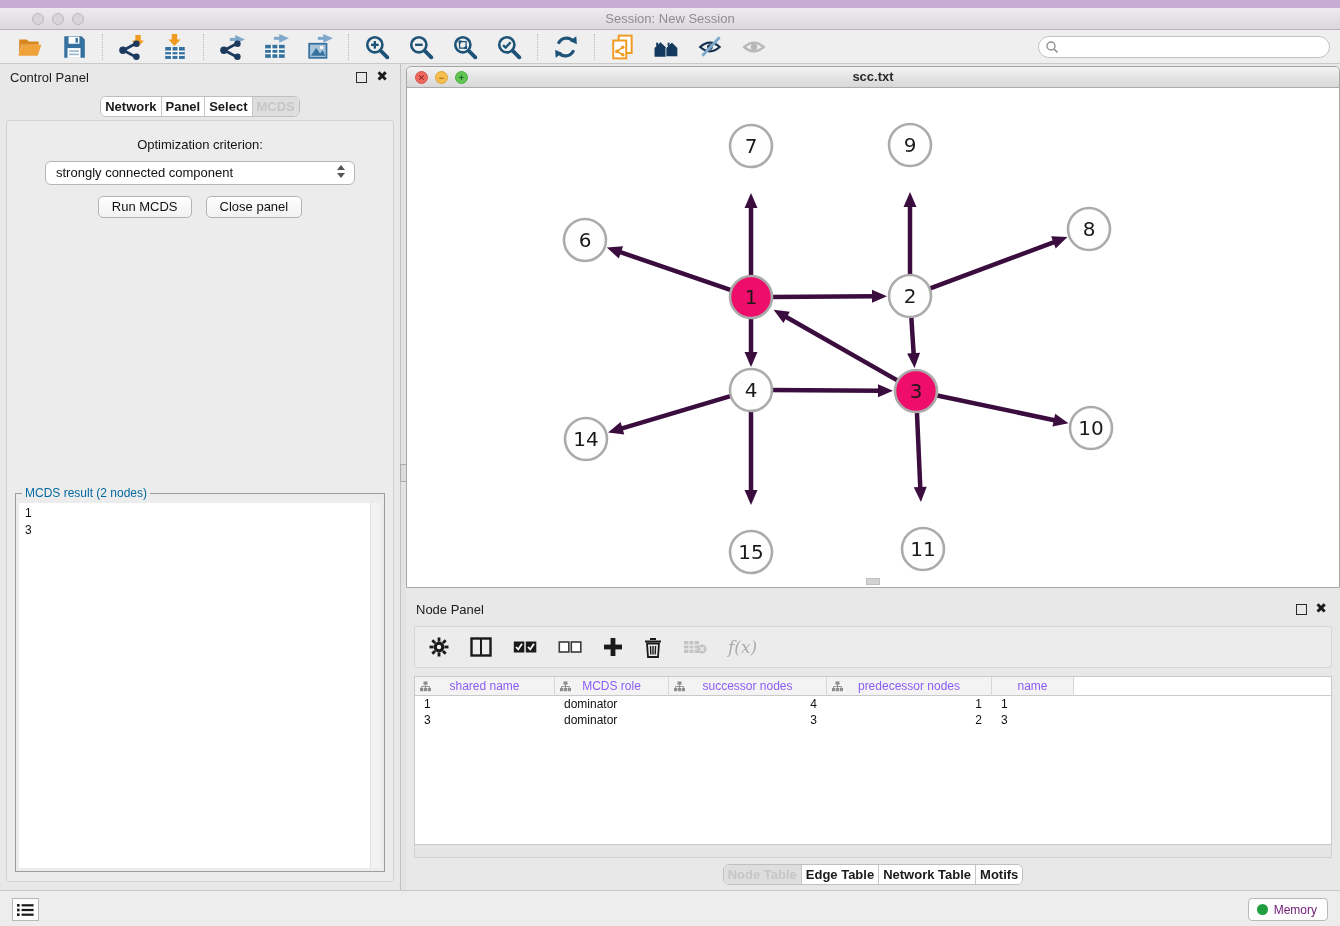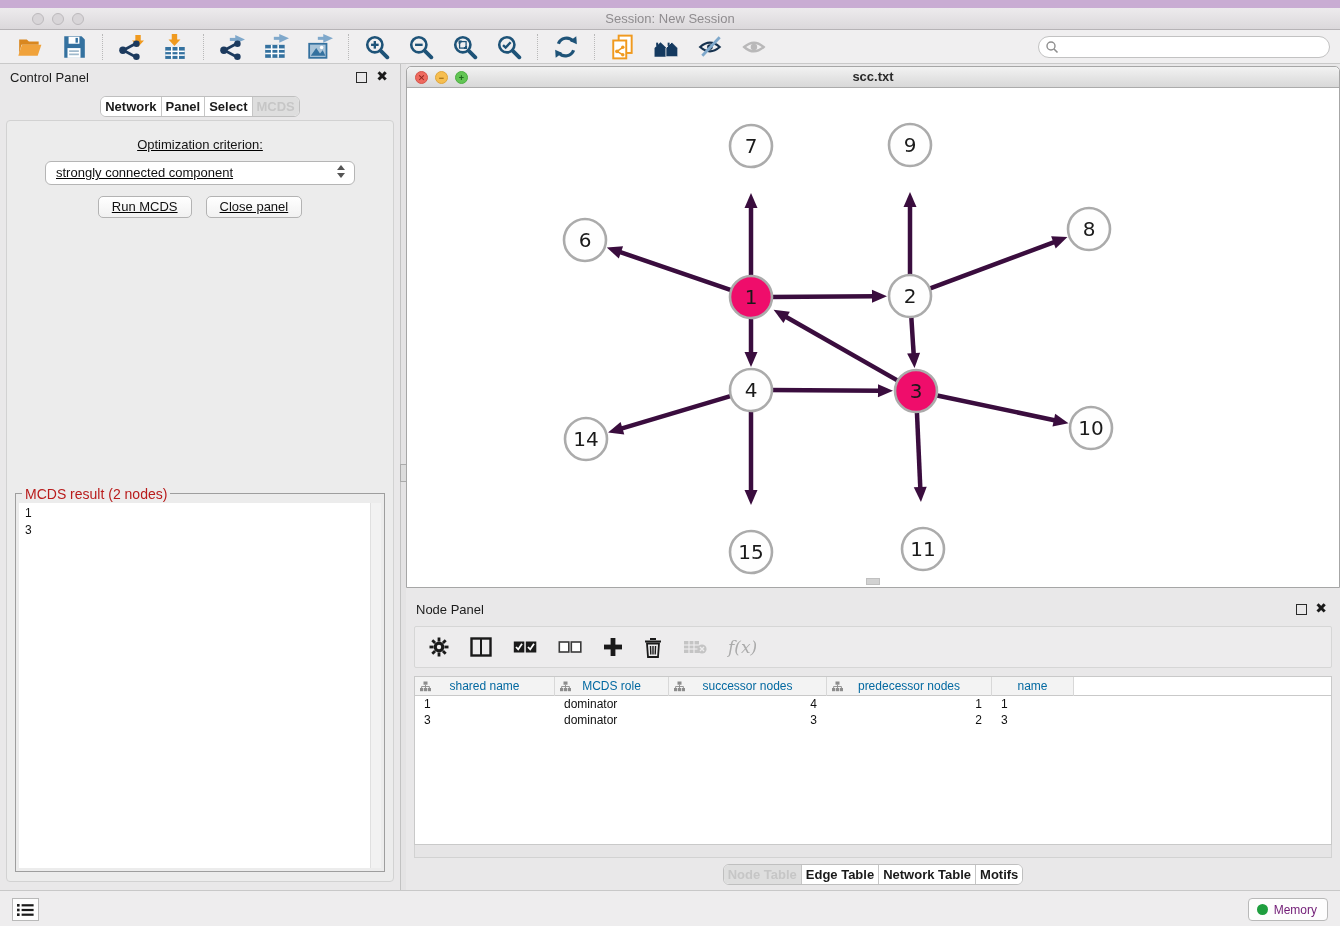--- a/index.html
+++ b/index.html
@@ -37,38 +37,38 @@
   .control-panel .close-ic { right:12px; top:7px; }
 
   .seg { display:flex; border:1px solid #BFBFBF; border-radius:6px; background:#fff; overflow:hidden; height:21px; }
   .seg .sg { padding:0 4px; font-size:13px; font-weight:bold; color:#1A1A1A; line-height:19px;
              border-left:1px solid #C6C6C6; background:#fff; }
   .seg .sg:first-child { border-left:none; }
   .seg .sg.active { background:#DEDEDE; color:#C6C6C6; }
   .cp-tabs { position:absolute; left:0; right:0; top:32px; display:flex; justify-content:center; }
 
   .cp-body { position:absolute; left:6px; right:6px; top:56px; bottom:8px;
-             background:#ECECEC; border:1px solid #D2D2D2; border-radius:4px;text-decoration:underline; }
+             background:#ECECEC; border:1px solid #D2D2D2; border-radius:4px; }
   .opt-label { margin-top:16px; text-align:center; font-size:13px; color:#141414; }
   .dropdown { position:relative; margin:9px auto 0; width:310px; height:24px; background:#fff;
               border:1px solid #B5B5B5; border-radius:6px; font-size:13px; color:#111;
               line-height:22px; padding-left:10px; }
   .dd-stepper { position:absolute; right:7px; top:3px; width:10px; }
   .dd-stepper .up { width:0;height:0;border-left:4.5px solid transparent;border-right:4.5px solid transparent;
                     border-bottom:5px solid #555; margin-bottom:3px; }
   .dd-stepper .dn { width:0;height:0;border-left:4.5px solid transparent;border-right:4.5px solid transparent;
                     border-top:5px solid #555; }
   .btn-row { margin-top:11px; display:flex; justify-content:center; gap:14px; }
   .mac-btn { height:22px; padding:0 13px; background:linear-gradient(#FFFFFF,#F1F1F1);
              border:1px solid #B3B3B3; border-radius:5px; font-size:13px; color:#111; line-height:20px; }
 
   .result-group { position:absolute; left:8px; right:8px; top:372px; bottom:9px;
                   border:1px solid #9E9E9E; }
   .rg-legend { position:absolute; left:6px; top:-8px; background:#ECECEC; padding:0 3px;
-               font-size:14px; color:#b91c1c; }
+               font-size:12px; color:#0369a1; }
   .rg-list { position:absolute; left:3px; right:3px; top:9px; bottom:3px; background:#fff; }
   .rg-scroll { position:absolute; right:0; top:0; bottom:0; width:11px; background:#F2F2F2;
                border-left:1px solid #E0E0E0; }
   .rg-item { font-size:12px; color:#111; line-height:17px; padding-left:6px; }
   .rg-list .rg-item:first-child { padding-top:2px; }
 
   .v-divider { position:absolute; left:400px; top:64px; width:6px; height:826px; background:#E4E3E4;
                border-left:1px solid #C2C2C2; }
   .v-handle { position:absolute; left:-1px; top:400px; width:7px; height:18px; background:#DCDCDC;
               border:1px solid #ABABAB; }
@@ -94,21 +94,21 @@
   .table-panel .float-ic { right:33px; top:8px; }
   .table-panel .close-ic { right:13px; top:7px; }
   .tp-toolbar { position:absolute; left:8px; right:8px; top:30px; height:42px; background:#EDECED;
                 border:1px solid #D6D6D6; border-radius:2px; display:flex; align-items:center;
                 padding-left:14px; gap:21px; }
   .tp-ic { display:flex; align-items:center; justify-content:center; height:26px; }
 
   .tp-table { position:absolute; left:8px; right:8px; top:80px; height:169px; background:#fff;
               border:1px solid #C9C9C9; overflow:hidden; }
   .thead { display:flex; height:19px; border-bottom:1px solid #C9C9C9; background:#F3F3F3; }
-  .th { position:relative; height:19px; border-right:1px solid #D8D8D8; font-size:12px; color:#0369a1;
+  .th { position:relative; height:19px; border-right:1px solid #D8D8D8; font-size:12px; color:#8b5cf6;
         text-align:center; line-height:18px; }
   .th .tree-ic { position:absolute; left:5px; top:4px; }
   .th-fill { flex:1; background:#fff; }
   .col0{width:140px}.col1{width:114px}.col2{width:158px}.col3{width:165px}.col4{width:82px}
   .trow { display:flex; height:16px; font-size:12px; color:#101010; }
   .td { height:16px; line-height:16px; }
   .al { padding-left:9px; text-align:left; }
   .ar { padding-right:10px; text-align:right; }
   .tp-bottomstrip { position:absolute; left:8px; right:8px; top:249px; height:13px; background:#E6E5E6;
                     border:1px solid #D2D2D2; border-top:none; }

